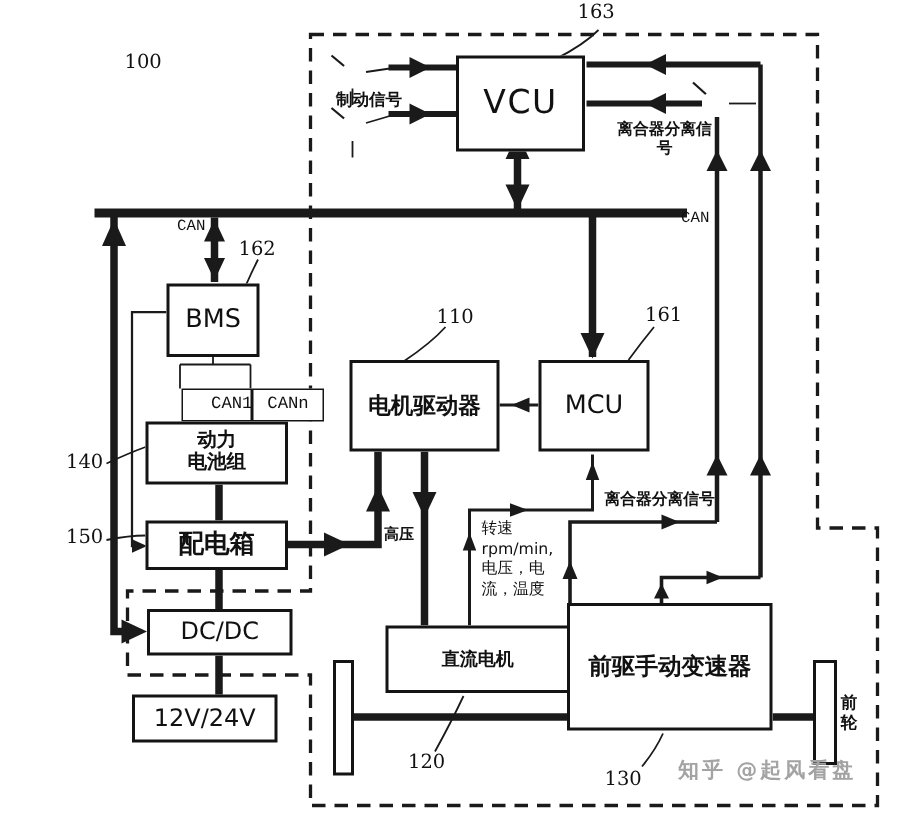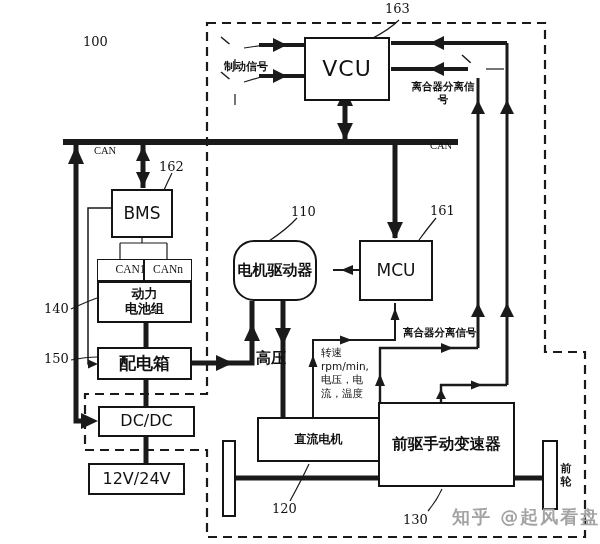--- a/index.html
+++ b/index.html
@@ -17,25 +17,25 @@
   .dashed { stroke:#2a2a2a; stroke-width:2.2; stroke-dasharray:9 6; }
 
   .box {
     position:absolute; z-index:2; background:#fff; border:2px solid #141414;
     display:flex; align-items:center; justify-content:center; text-align:center;
     box-sizing:border-box; line-height:1.15;
   }
   .thin { border-width:1.5px; }
   .lbl { position:absolute; z-index:3; white-space:nowrap; }
   .ref { font-family:"DejaVu Serif", serif; font-size:13px; }
-  .serif { font-family:Liberation Serif, serif; }
+  .serif { font-family:Liberation Mono, monospace;margin-left:24px; }
   .b { font-weight:bold; }
   .c { text-align:center; white-space:normal; }
   .wheel { position:absolute; z-index:2; background:#fff; border:2.5px solid #141414; box-sizing:border-box; }
-  #watermark { position:absolute; z-index:4; font-size:18px; letter-spacing:2px;
+  #watermark { position:absolute; z-index:4; font-size:14px; letter-spacing:2px;
     font-weight:bold; }
 </style>
 </head>
 <body>
 
 <div id="stage">
 
   <svg class="wires" width="600" height="544" viewBox="0 0 600 544">
 
     <path class="dashed" d="M207,23 L545,23 L545,352 L585,352 L585,537 L207,537 L207,450 L85,450 L85,394 L207,394 Z"></path>
@@ -182,21 +182,21 @@
     <span>动力</span>
     <span>电池组</span>
   </div>
 
   <div class="box b" style="left:97px;top:347px;width:95px;height:33px;font-size:17px;">配电箱</div>
 
   <div class="box" style="left:98px;top:406px;width:97px;height:31px;font-size:16px;">DC/DC</div>
 
   <div class="box" style="left:88px;top:463px;width:97px;height:32px;font-size:16px;text-align:center;">12V/24V</div>
 
-  <div class="box b" style="left:233px;top:240px;width:84px;height:61px;font-size:15px;border-radius:21px;">电机驱动器</div>
+  <div class="box b" style="left:233px;top:240px;width:100px;height:61px;font-size:15px;">电机驱动器</div>
 
   <div class="box" style="left:359px;top:240px;width:74px;height:61px;font-size:17px;">MCU</div>
 
   <div class="box b" style="left:257px;top:417px;width:123px;height:45px;font-size:12px;">直流电机</div>
 
   <div class="box b" style="left:378px;top:402px;width:137px;height:85px;font-size:15.5px;">前驱手动变速器</div>
 
   <div class="wheel" style="left:222px;top:440px;width:14px;height:77px;"></div>
   <div class="wheel" style="left:542px;top:440px;width:16px;height:70px;"></div>
 
@@ -213,21 +213,21 @@
   <div class="lbl b" style="left:224px;top:59px;font-size:11px;">制动信号</div>
 
   <div class="lbl b c" style="left:408px;top:80px;width:70px;font-size:10.5px;line-height:13px;">
     <div>离合器分离信</div>
     <div>号</div>
   </div>
 
   <div class="lbl serif" style="left:94px;top:145px;font-size:10.5px;">CAN</div>
   <div class="lbl serif" style="left:430px;top:140px;font-size:10.5px;">CAN</div>
 
-  <div class="lbl b" style="left:256px;top:349px;font-size:15px;">高压</div>
+  <div class="lbl b" style="left:256px;top:349px;font-size:10px;">高压</div>
 
   <div class="lbl" style="left:321px;top:346px;font-size:10.5px;line-height:13.5px;white-space:normal;z-index:3;">
     <div>转速</div>
     <div>rpm/min,</div>
     <div>电压，电</div>
     <div>流，温度</div>
   </div>
 
   <div class="lbl b" style="left:403px;top:326px;font-size:10.5px;">离合器分离信号</div>
 

